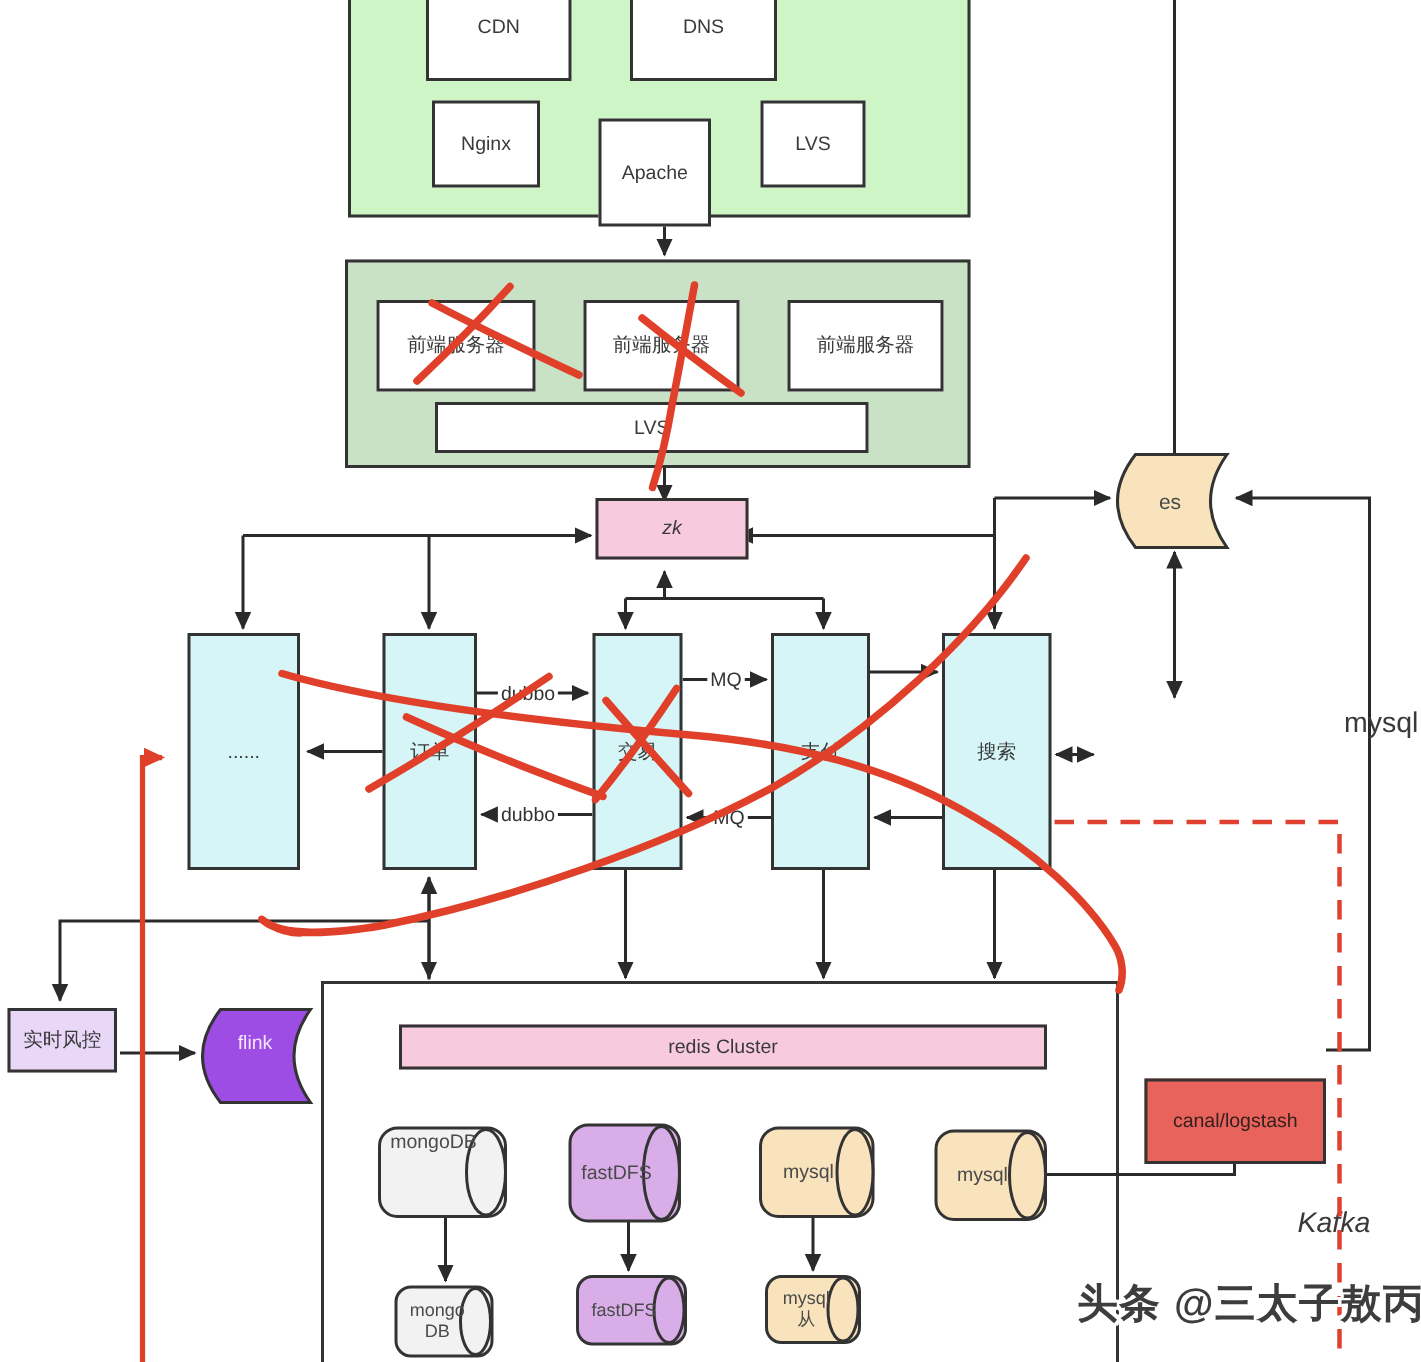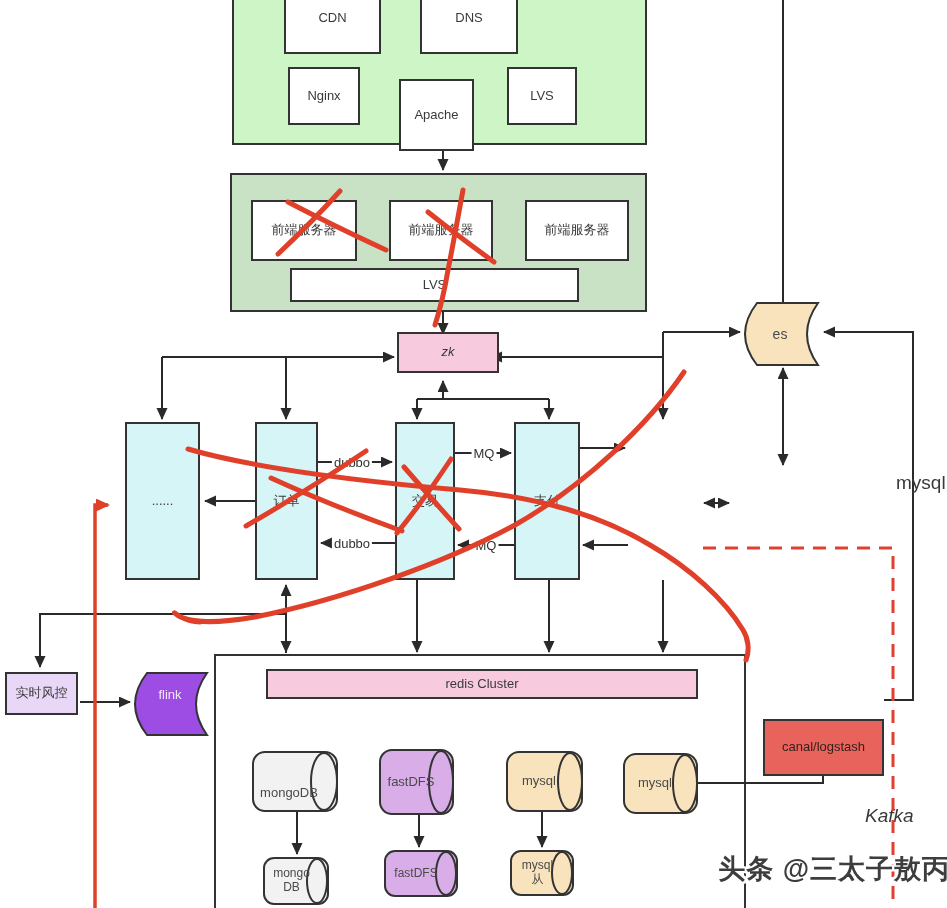--- a/index.html
+++ b/index.html
@@ -145,37 +145,40 @@
     </div>
   <div class="box cyanbox" style="left:255px;top:422px;width:63px;height:158px;">
       <span>订单</span>
     </div>
   <div class="box cyanbox" style="left:395px;top:422px;width:60px;height:158px;">
       <span>交易</span>
     </div>
   <div class="box cyanbox" style="left:514px;top:422px;width:66px;height:158px;">
       <span>支付</span>
     </div>
+  <div class="box cyanbox" style="left:628px;top:422px;width:73px;height:158px;">
+      <span>搜索</span>
+    </div>
 
 
   <div class="box lavenderbox" style="left:5px;top:672px;width:73px;height:43px;">
       <span>实时风控</span>
     </div>
 
-  <div class="box pinkbox" style="left:266px;top:669px;width:432px;height:30px;">
+  <div class="box pinkbox" style="left:266px;top:683px;width:432px;height:30px;">
       <span>redis Cluster</span>
     </div>
 
   <div class="box redbox" style="left:763px;top:671px;width:121px;height:57px;">
       <span>canal/logstash</span>
     </div>
 
   <div class="shape-label" style="left:745px;top:303px;width:70px;height:62px;font-size:14px;">es</div>
   <div class="shape-label" style="left:135px;top:673px;width:70px;height:44px;color:#f6e6fa;">flink</div>
-  <div class="shape-label" style="left:253px;top:764px;width:72px;height:59px;">mongoDB</div>
+  <div class="shape-label" style="left:253px;top:732px;width:72px;height:59px;">mongoDB</div>
   <div class="shape-label" style="left:380px;top:750px;width:62px;height:64px;">fastDFS</div>
   <div class="shape-label" style="left:507px;top:752px;width:64px;height:59px;">mysql</div>
   <div class="shape-label" style="left:624px;top:754px;width:62px;height:59px;">mysql</div>
   <div class="shape-label" style="left:264px;top:858px;width:55px;height:46px;font-size:12px;">mongo
 DB</div>
   <div class="shape-label" style="left:385px;top:851px;width:62px;height:45px;font-size:12px;">fastDFS</div>
   <div class="shape-label" style="left:511px;top:851px;width:53px;height:44px;font-size:12px;">mysql
 从</div>
 
   <div class="edge-label" style="left:352px;top:462px;">dubbo</div>

